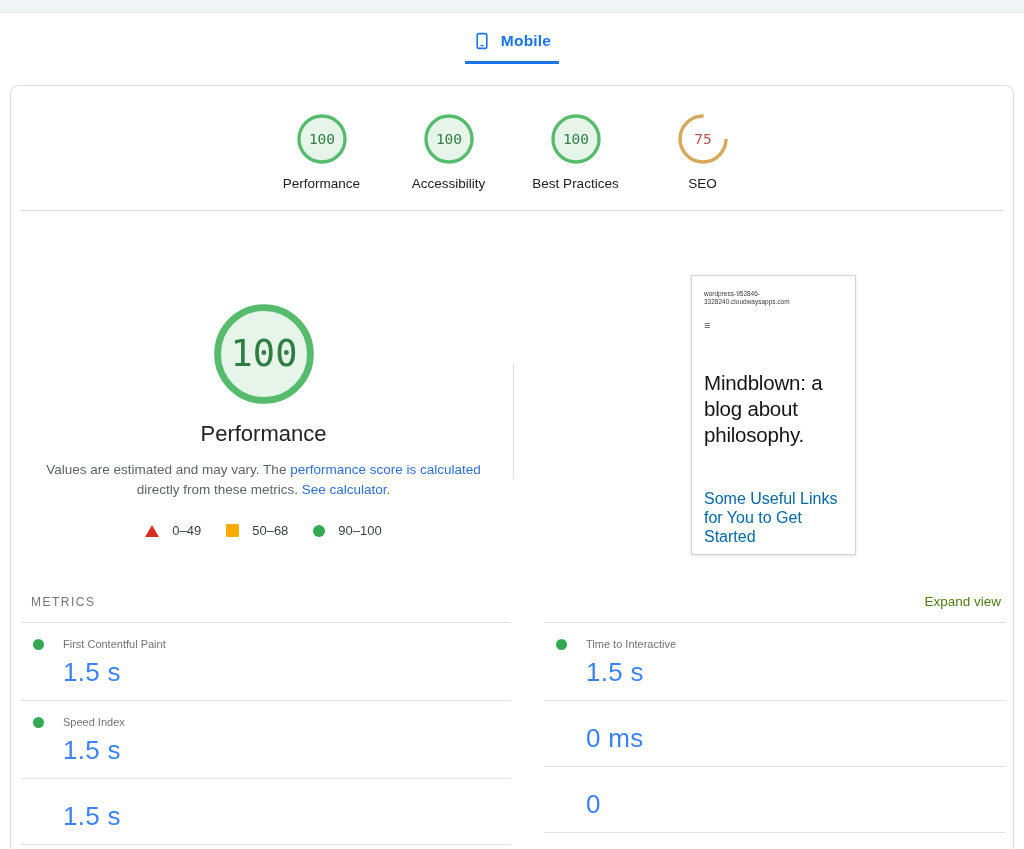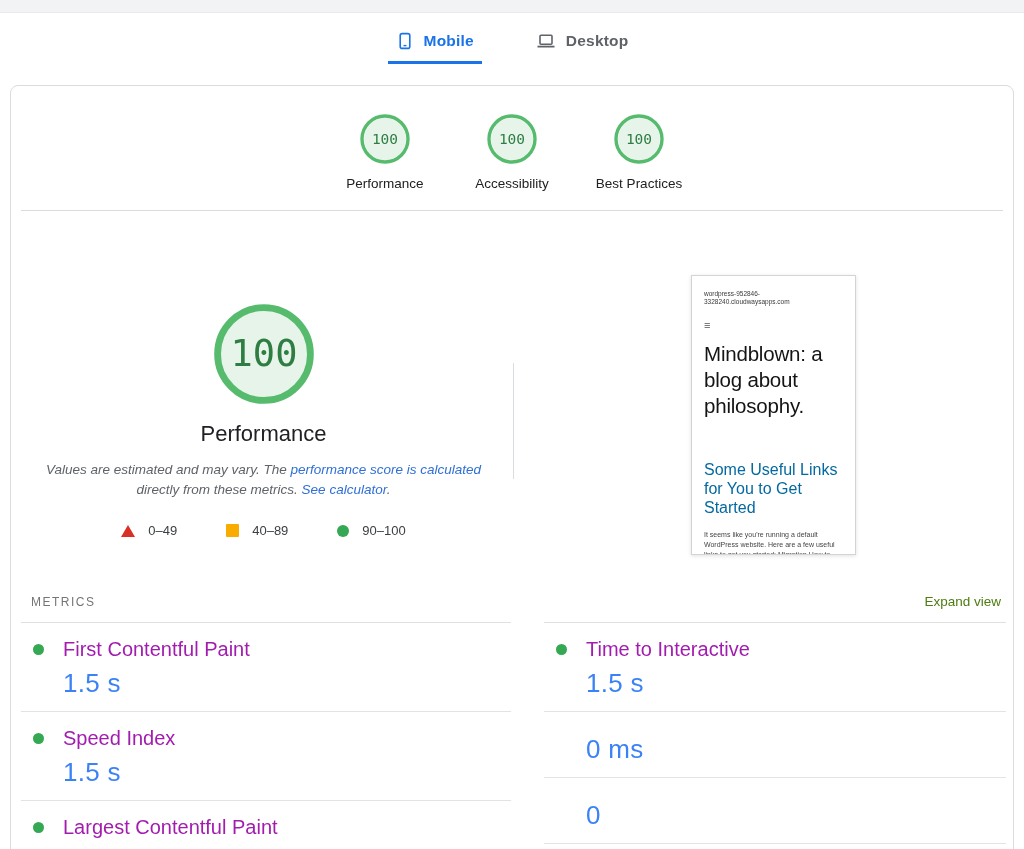--- a/index.html
+++ b/index.html
@@ -34,78 +34,69 @@
 
   .hdivider { border-top:1px solid #dadce0; margin:0 10px; }
 
   
   .perf-region { position:relative; display:flex; }
   .vdivider { position:absolute; left:502px; top:152px; height:116px; width:1px; background:#dadce0; }
   .perf-left { width:505px; padding-top:93px; text-align:center; }
   .big-gauge { width:100px; height:100px; margin:0 auto; display:block; }
   .big-gauge .score-num { font-family:"DejaVu Sans Mono", monospace; font-size:37px; fill:#2e7d42; }
   .perf-title { margin-top:17px; font-size:22px; color:#202124; }
-  .perf-desc { margin:13px auto 0 auto; width:460px; font-size:13.5px; line-height:20px; color:#5f6368;font-style:italic; }
+  .perf-desc { margin:13px auto 0 auto; width:460px; font-size:13.5px; line-height:20px; color:#5f6368; }
   .perf-desc a { color:#2f6fd6; text-decoration:none; cursor:pointer; }
-  .legend { margin-top:23px; display:flex; justify-content:center; gap:49px;
+  .legend { margin-top:23px; display:flex; justify-content:center; gap:25px;
             font-size:13px; color:#3c4043; }
   .legend-item { display:flex; align-items:center; gap:13px; }
   .shape-tri { width:0; height:0; border-left:7px solid transparent; border-right:7px solid transparent;
                border-bottom:12px solid #d93025; }
   .shape-sq  { width:13px; height:13px; background:#f9ab00; border-radius:1px; }
   .shape-dot { width:12px; height:12px; background:#34a853; border-radius:50%; }
 
   .perf-right { flex:1; padding:64px 0 26px 175px; }
   .thumb { width:165px; height:280px; background:#fff; border:1px solid #d4d4d4;
            box-shadow:0 1px 4px rgba(0,0,0,.12); padding:14px 12px; overflow:hidden; cursor:pointer; }
   .thumb-url { font-size:6.5px; line-height:8px; color:#3a3a3a; }
   .thumb-burger { margin-top:15px; font-size:11px; line-height:8px; color:#555; }
-  .thumb-h1 { margin-top:12px; font-size:20.5px; line-height:26px; color:#141414;
+  .thumb-h1 { margin-top:41px; font-size:20.5px; line-height:26px; color:#141414;
               letter-spacing:-.2px; }
   .thumb-h2 { margin-top:41px; font-size:16px; line-height:19px; color:#0369a1; }
   .thumb-p  { margin-top:13px; font-size:7px; line-height:10px; color:#454545; }
 
   
   .metrics { padding:0 10px; }
   .metrics-header { display:flex; justify-content:space-between; align-items:baseline;
                     padding:13px 2px 0 10px; }
   .metrics-title { font-size:12px; letter-spacing:1.5px; color:#757575; }
   .expand-view { font-size:13.5px; color:#4d7c0f; cursor:pointer; }
   .metrics-grid { display:grid; grid-template-columns:490px 462px; column-gap:33px; margin-top:13px; }
   .mrule { border-top:1px solid #e0e0e0; }
   .metric-item { padding:15px 0 12px 12px; border-bottom:1px solid #e3e3e3; }
   .metric-head { display:flex; align-items:center; gap:19px; }
   .metric-dot { width:11px; height:11px; border-radius:50%; background:#34a853; flex:none; }
-  .metric-name { font-size:20px; color:#a21caf; }
+  .metric-name { font-size:11px; color:#737373; }
   .metric-value { margin:7px 0 0 30px; font-size:26px; letter-spacing:.3px; color:#3b82f6; }
 </style>
 </head>
 <body>
 
 <div class="top-strip"></div>
 
 <div class="tabbar">
   <div class="tab active">
     <span>
       <svg width="18" height="18" viewBox="0 0 18 18">
         <rect x="4.2" y="1.6" width="9.6" height="14.8" rx="2" fill="none" stroke="#1a73e8" stroke-width="1.6"></rect>
         <line x1="7.5" y1="13.6" x2="10.5" y2="13.6" stroke="#1a73e8" stroke-width="1.4"></line>
       </svg>
     </span>
     <span>Mobile</span>
   </div>
-  <div class="tab">
-    <span>
-      <svg width="20" height="18" viewBox="0 0 20 18">
-        <rect x="4" y="3.2" width="12" height="9" rx="1" fill="none" stroke="#5f6368" stroke-width="1.6"></rect>
-        <path d="M1.5 14.6h17" stroke="#5f6368" stroke-width="1.8"></path>
-      </svg>
-    </span>
-    <span>Desktop</span>
-  </div>
 </div>
 
 <div class="card">
 
   <div class="gauge-row">
     <div class="gauge pass">
       <svg viewBox="0 0 50 50">
         <circle class="gbg" cx="25" cy="25" r="21"></circle>
         <circle class="arc" cx="25" cy="25" r="23" fill="none" stroke-width="3.4" stroke-dasharray="144.51326206513048 144.51326206513048"></circle>
         <text class="score-num" x="25" y="30" text-anchor="middle">100</text>
@@ -120,20 +111,28 @@
       </svg>
       <div class="gauge-label">Accessibility</div>
     </div>
     <div class="gauge pass">
       <svg viewBox="0 0 50 50">
         <circle class="gbg" cx="25" cy="25" r="21"></circle>
         <circle class="arc" cx="25" cy="25" r="23" fill="none" stroke-width="3.4" stroke-dasharray="144.51326206513048 144.51326206513048"></circle>
         <text class="score-num" x="25" y="30" text-anchor="middle">100</text>
       </svg>
       <div class="gauge-label">Best Practices</div>
+    </div>
+    <div class="gauge average">
+      <svg viewBox="0 0 50 50">
+        <circle class="gbg" cx="25" cy="25" r="21"></circle>
+        <circle class="arc" cx="25" cy="25" r="23" fill="none" stroke-width="3.4" stroke-dasharray="108.38494654884785 144.51326206513048"></circle>
+        <text class="score-num" x="25" y="30" text-anchor="middle">75</text>
+      </svg>
+      <div class="gauge-label">SEO</div>
     </div>
   </div>
 
   <div class="hdivider"></div>
 
   <div class="perf-region">
     <div class="vdivider"></div>
 
     <div class="perf-left">
       <svg class="big-gauge" viewBox="0 0 100 100">
@@ -145,21 +144,21 @@
       <div class="perf-desc">
         <span>Values are estimated and may vary. The </span><a>performance score is calculated</a><span> directly from these metrics. </span><a>See calculator</a><span>.</span>
       </div>
       <div class="legend">
         <div class="legend-item">
           <span class="shape-tri"></span>
           <span>0–49</span>
         </div>
         <div class="legend-item">
           <span class="shape-sq"></span>
-          <span>40–89</span>
+          <span>50–68</span>
         </div>
         <div class="legend-item">
           <span class="shape-dot"></span>
           <span>90–100</span>
         </div>
       </div>
     </div>
 
     <div class="perf-right">
       <div class="thumb">
@@ -191,24 +190,20 @@
           <div class="metric-value">1.5 s</div>
         </div>
         <div class="metric-item">
           <div class="metric-head">
             <span class="metric-dot"></span>
             <span class="metric-name">Speed Index</span>
           </div>
           <div class="metric-value">1.5 s</div>
         </div>
         <div class="metric-item">
-          <div class="metric-head">
-            <span class="metric-dot"></span>
-            <span class="metric-name">Largest Contentful Paint</span>
-          </div>
           <div class="metric-value">1.5 s</div>
         </div>
       </div>
       <div class="mcol">
         <div class="mrule"></div>
         <div class="metric-item">
           <div class="metric-head">
             <span class="metric-dot"></span>
             <span class="metric-name">Time to Interactive</span>
           </div>

